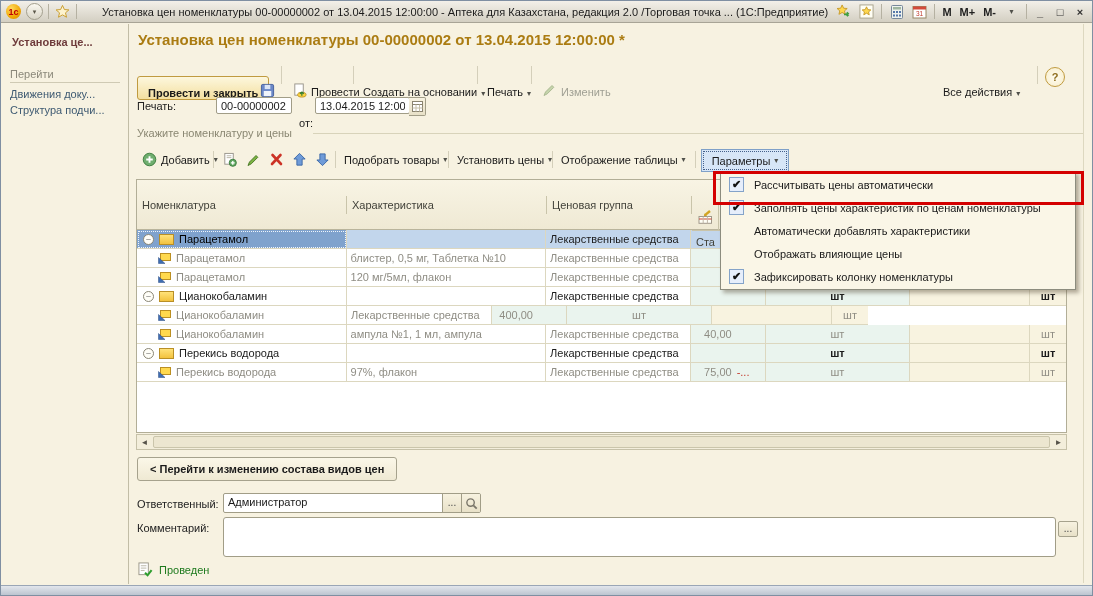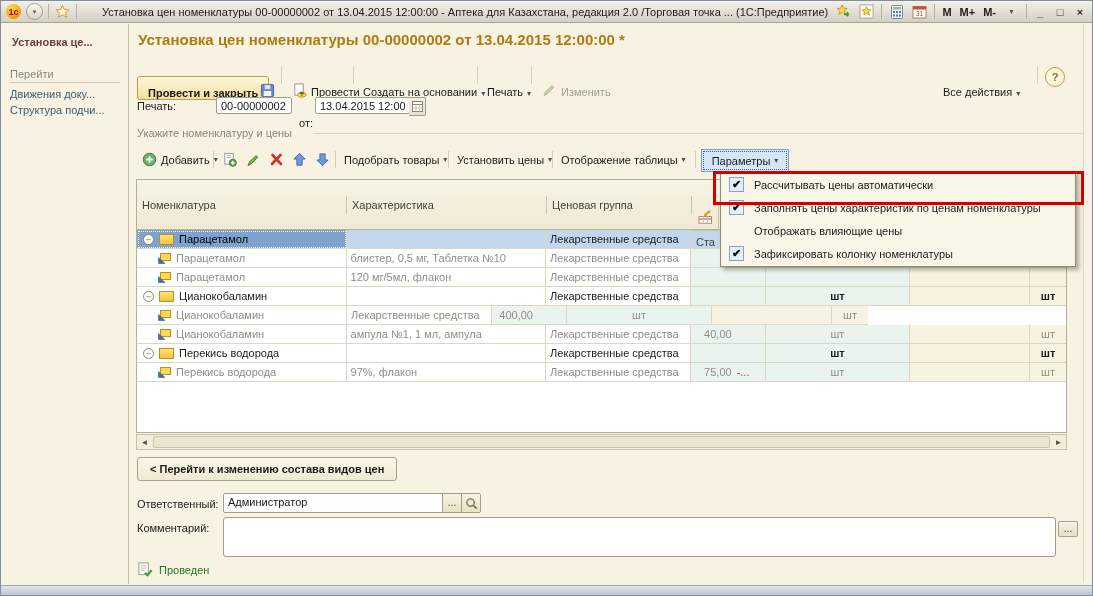--- a/index.html
+++ b/index.html
@@ -548,20 +548,24 @@
         <div class="mitem">
           <span class="mcheck on">✔</span>
           <span class="mlabel">Рассчитывать цены автоматически</span>
         </div>
         <div class="mitem">
           <span class="mcheck on">✔</span>
           <span class="mlabel">Заполнять цены характеристик по ценам номенклатуры</span>
         </div>
         <div class="mitem">
           <span class="mcheck"></span>
+          <span class="mlabel">Автоматически добавлять характеристики</span>
+        </div>
+        <div class="mitem">
+          <span class="mcheck"></span>
           <span class="mlabel">Отображать влияющие цены</span>
         </div>
         <div class="mitem">
           <span class="mcheck on">✔</span>
           <span class="mlabel">Зафиксировать колонку номенклатуры</span>
         </div>
       </div>
   </div>
   <div class="red-rect"></div>
 

